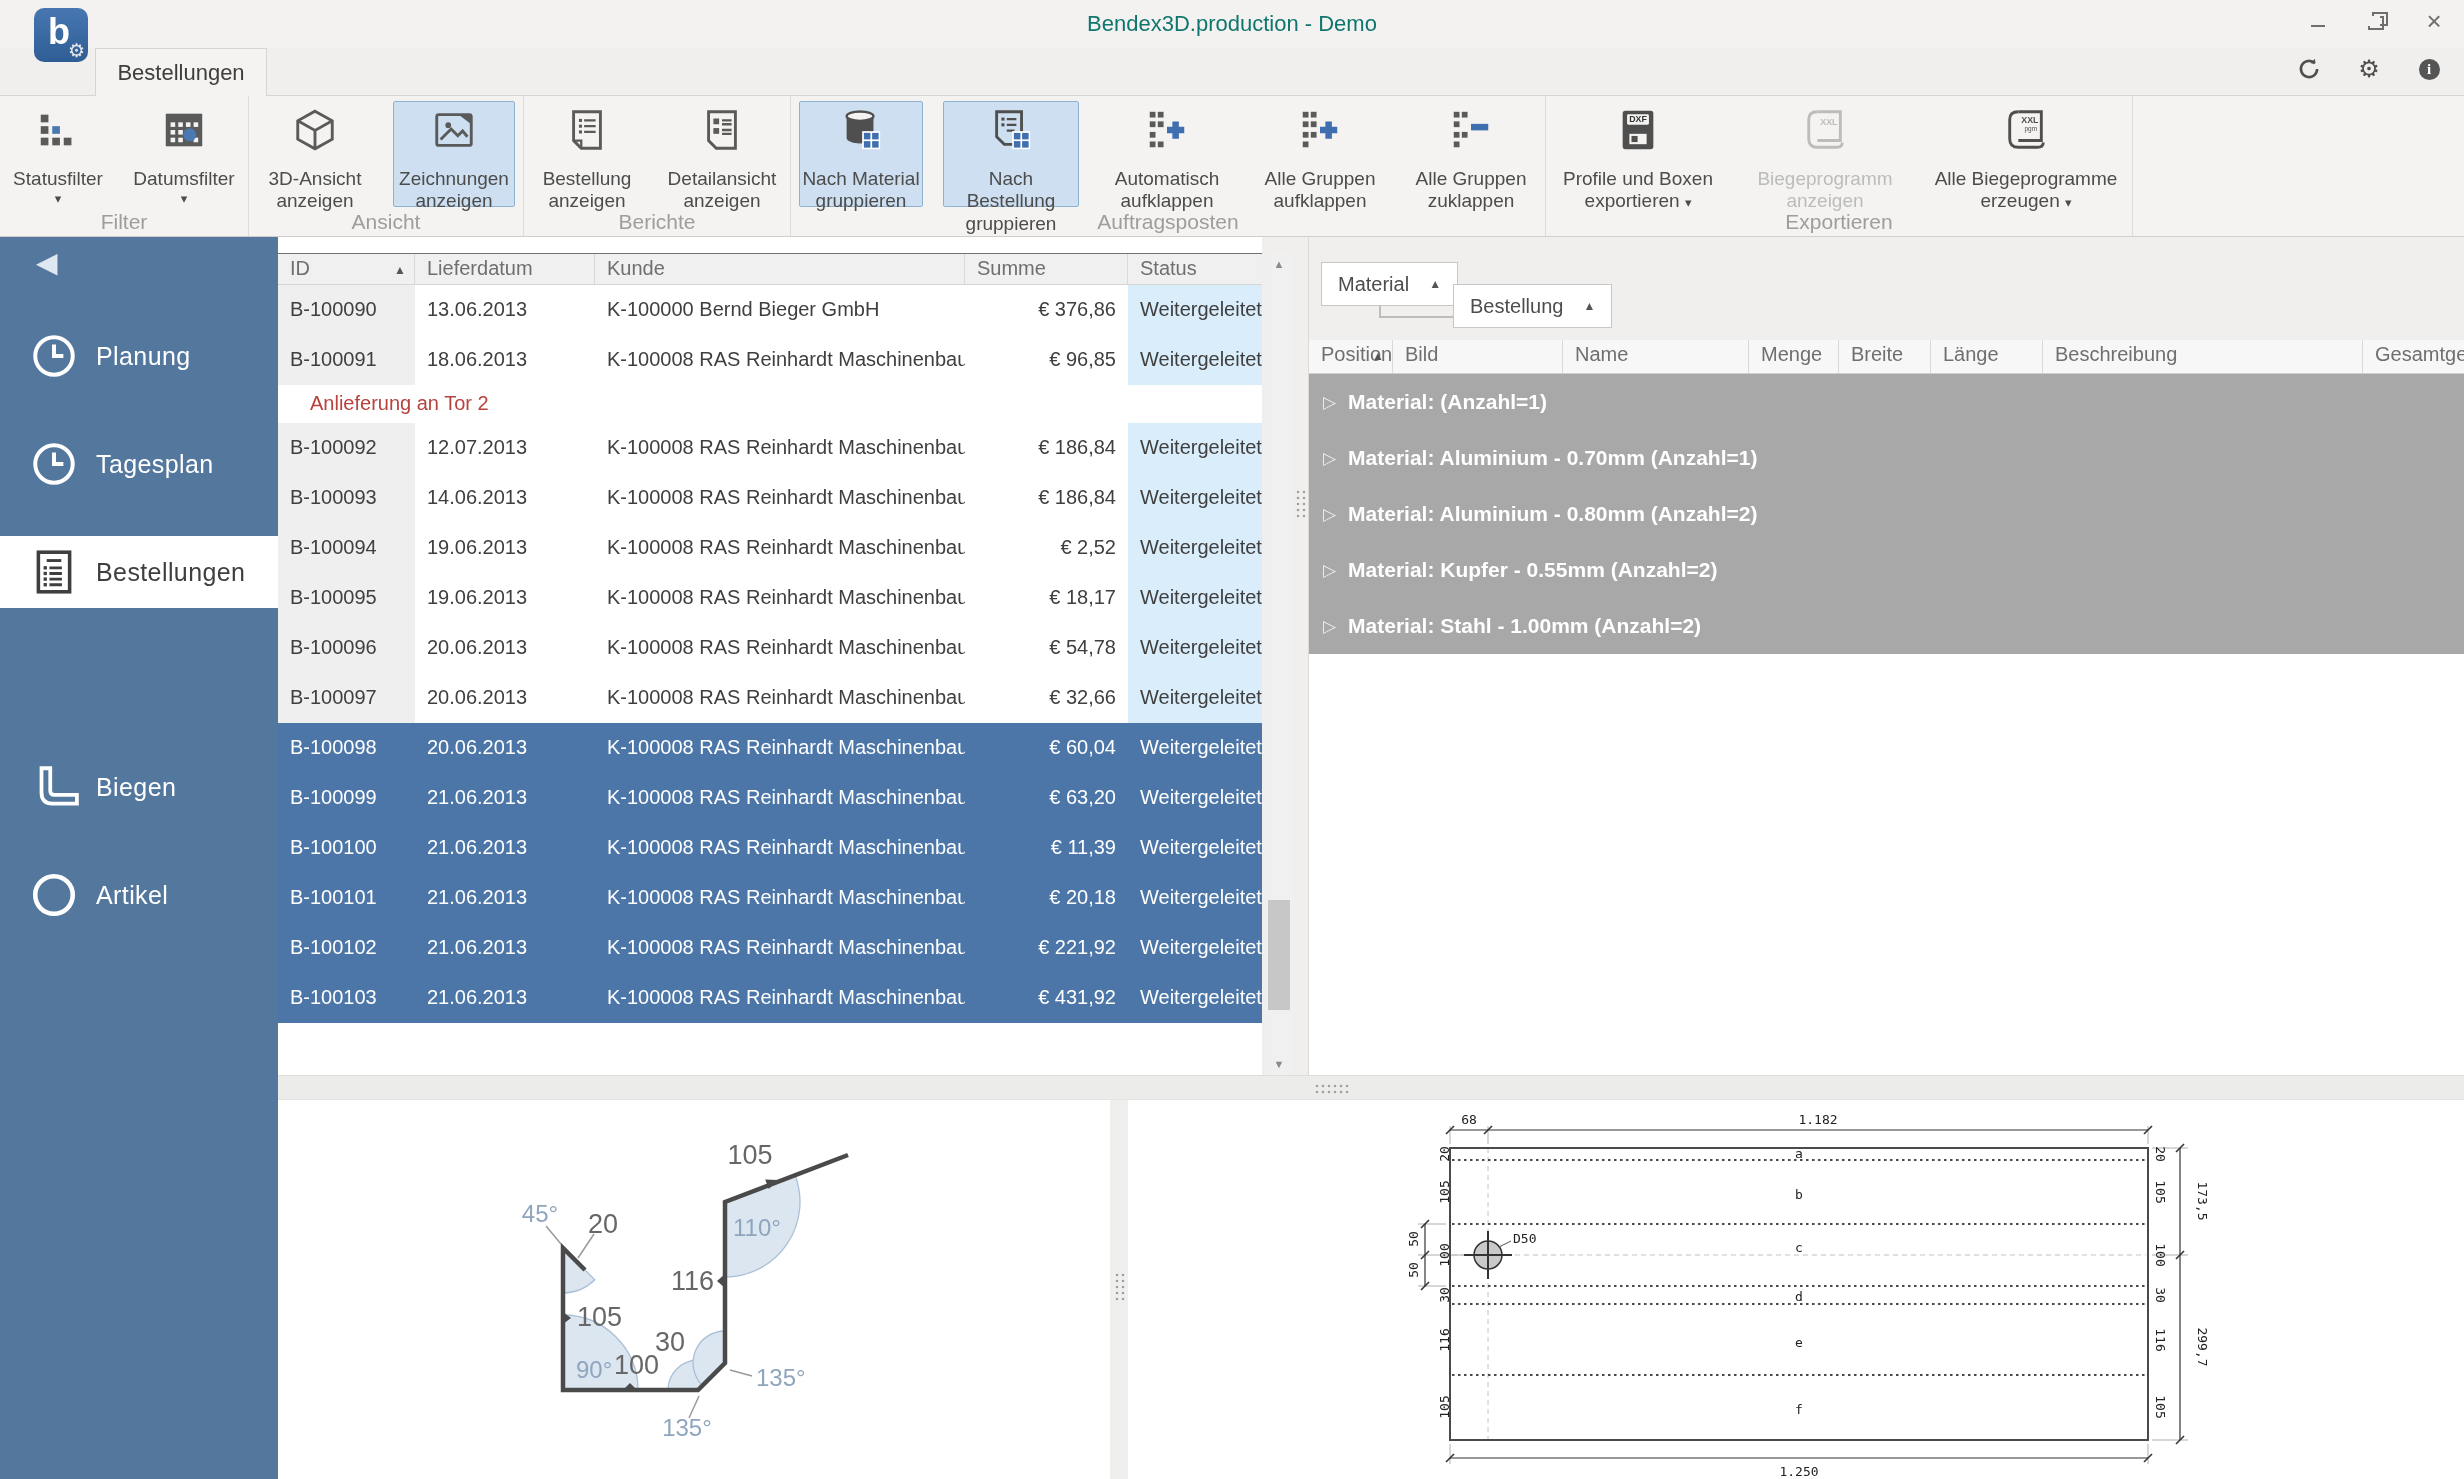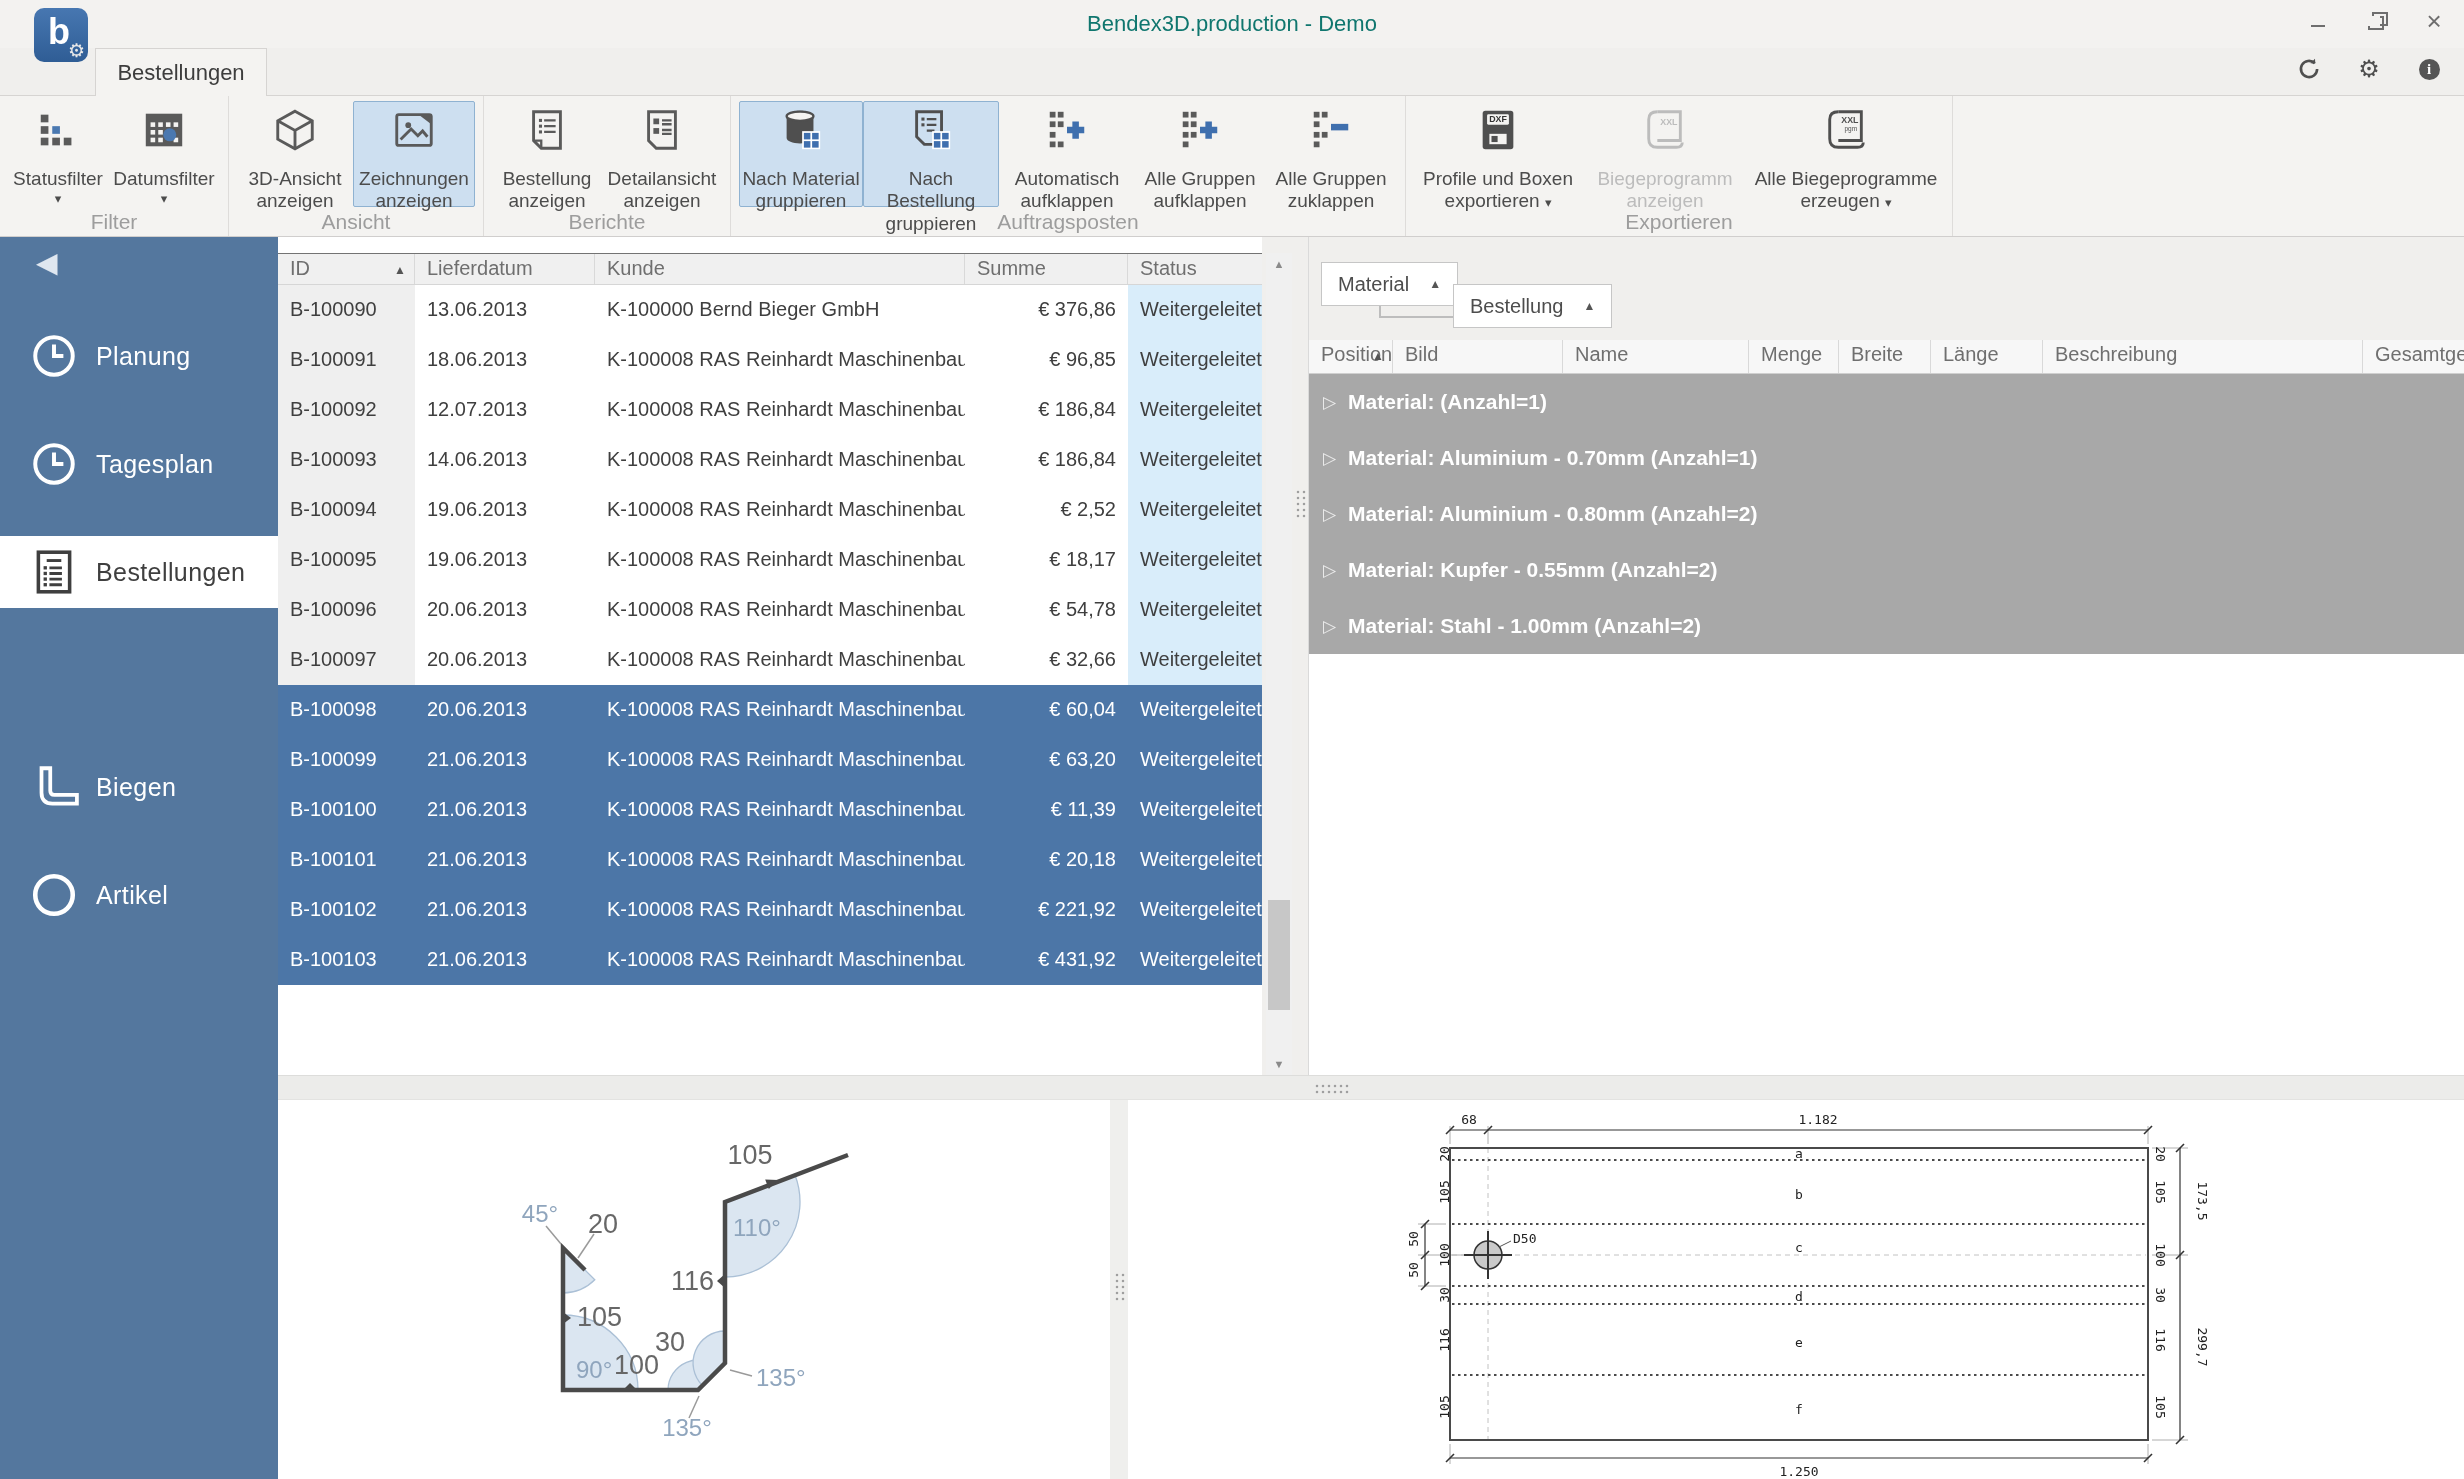--- a/index.html
+++ b/index.html
@@ -22,21 +22,21 @@
   
   .ribbon-tab{position:absolute;left:95px;top:48px;width:172px;height:48px;background:#f4f3f1;border:1px solid #d6d4d2;border-bottom:none;display:flex;align-items:center;justify-content:center;font-size:22px;color:#3d3d3d;z-index:4;box-sizing:border-box}
   .quick-icons{position:absolute;right:22px;top:56px;display:flex;gap:34px;z-index:3;align-items:center}
   .q-icon{width:26px;height:26px;display:flex;align-items:center;justify-content:center;color:#4f4f4f}
   .info-circle{width:21px;height:21px;border-radius:50%;background:#555;color:#fff;font-size:15px;font-weight:bold;display:flex;align-items:center;justify-content:center;font-family:"Liberation Serif",serif}
   .gear-glyph{font-size:24px;color:#4f4f4f}
 
   
   .ribbon{position:absolute;left:0;top:95px;width:2464px;height:142px;background:#f4f3f1;border-top:1px solid #d6d4d2;border-bottom:1px solid #d0cecd;display:flex;box-sizing:border-box}
   .rgroup{height:100%;border-right:1px solid #dedcda;padding:5px 8px 0;box-sizing:border-box}
-  .rbuttons{display:flex;gap:0;height:106px}
+  .rbuttons{display:flex;gap:20px;height:106px}
   .rgroup-label{text-align:center;color:#9d9d9d;font-size:21px;margin-top:3px}
   .rbtn{display:flex;flex-direction:column;align-items:center;padding-top:5px;border:1px solid transparent;border-radius:2px;box-sizing:border-box;cursor:default}
   .rbtn.active{background:#cddff0;border-color:#8fb2d1}
   .ricon{height:50px;display:flex;align-items:center;justify-content:center}
   .ricon svg{width:46px;height:46px}
   .rlabel{font-size:19px;color:#4c4c4c;text-align:center;line-height:1.18;margin-top:15px}
   .rbtn.disabled .rlabel{color:#bcbcbc}
   .caret-below{font-size:13px;color:#4c4c4c;margin-top:1px}
   .caret-inline{font-size:13px;color:#4c4c4c}
 
@@ -463,20 +463,24 @@
 
         </div>
         <div class="o-row">
           <div class="cell c-id">B-100091</div>
           <div class="cell c-date">18.06.2013</div>
           <div class="cell c-cust">K-100008 RAS Reinhardt Maschinenbau ...</div>
           <div class="cell c-sum">€ 96,85</div>
           <div class="cell c-status">Weitergeleitet</div>
 
         </div>
+        <div class="o-row note">
+
+          <div class="note-cell">Anlieferung an Tor 2</div>
+        </div>
         <div class="o-row">
           <div class="cell c-id">B-100092</div>
           <div class="cell c-date">12.07.2013</div>
           <div class="cell c-cust">K-100008 RAS Reinhardt Maschinenbau ...</div>
           <div class="cell c-sum">€ 186,84</div>
           <div class="cell c-status">Weitergeleitet</div>
 
         </div>
         <div class="o-row">
           <div class="cell c-id">B-100093</div>

